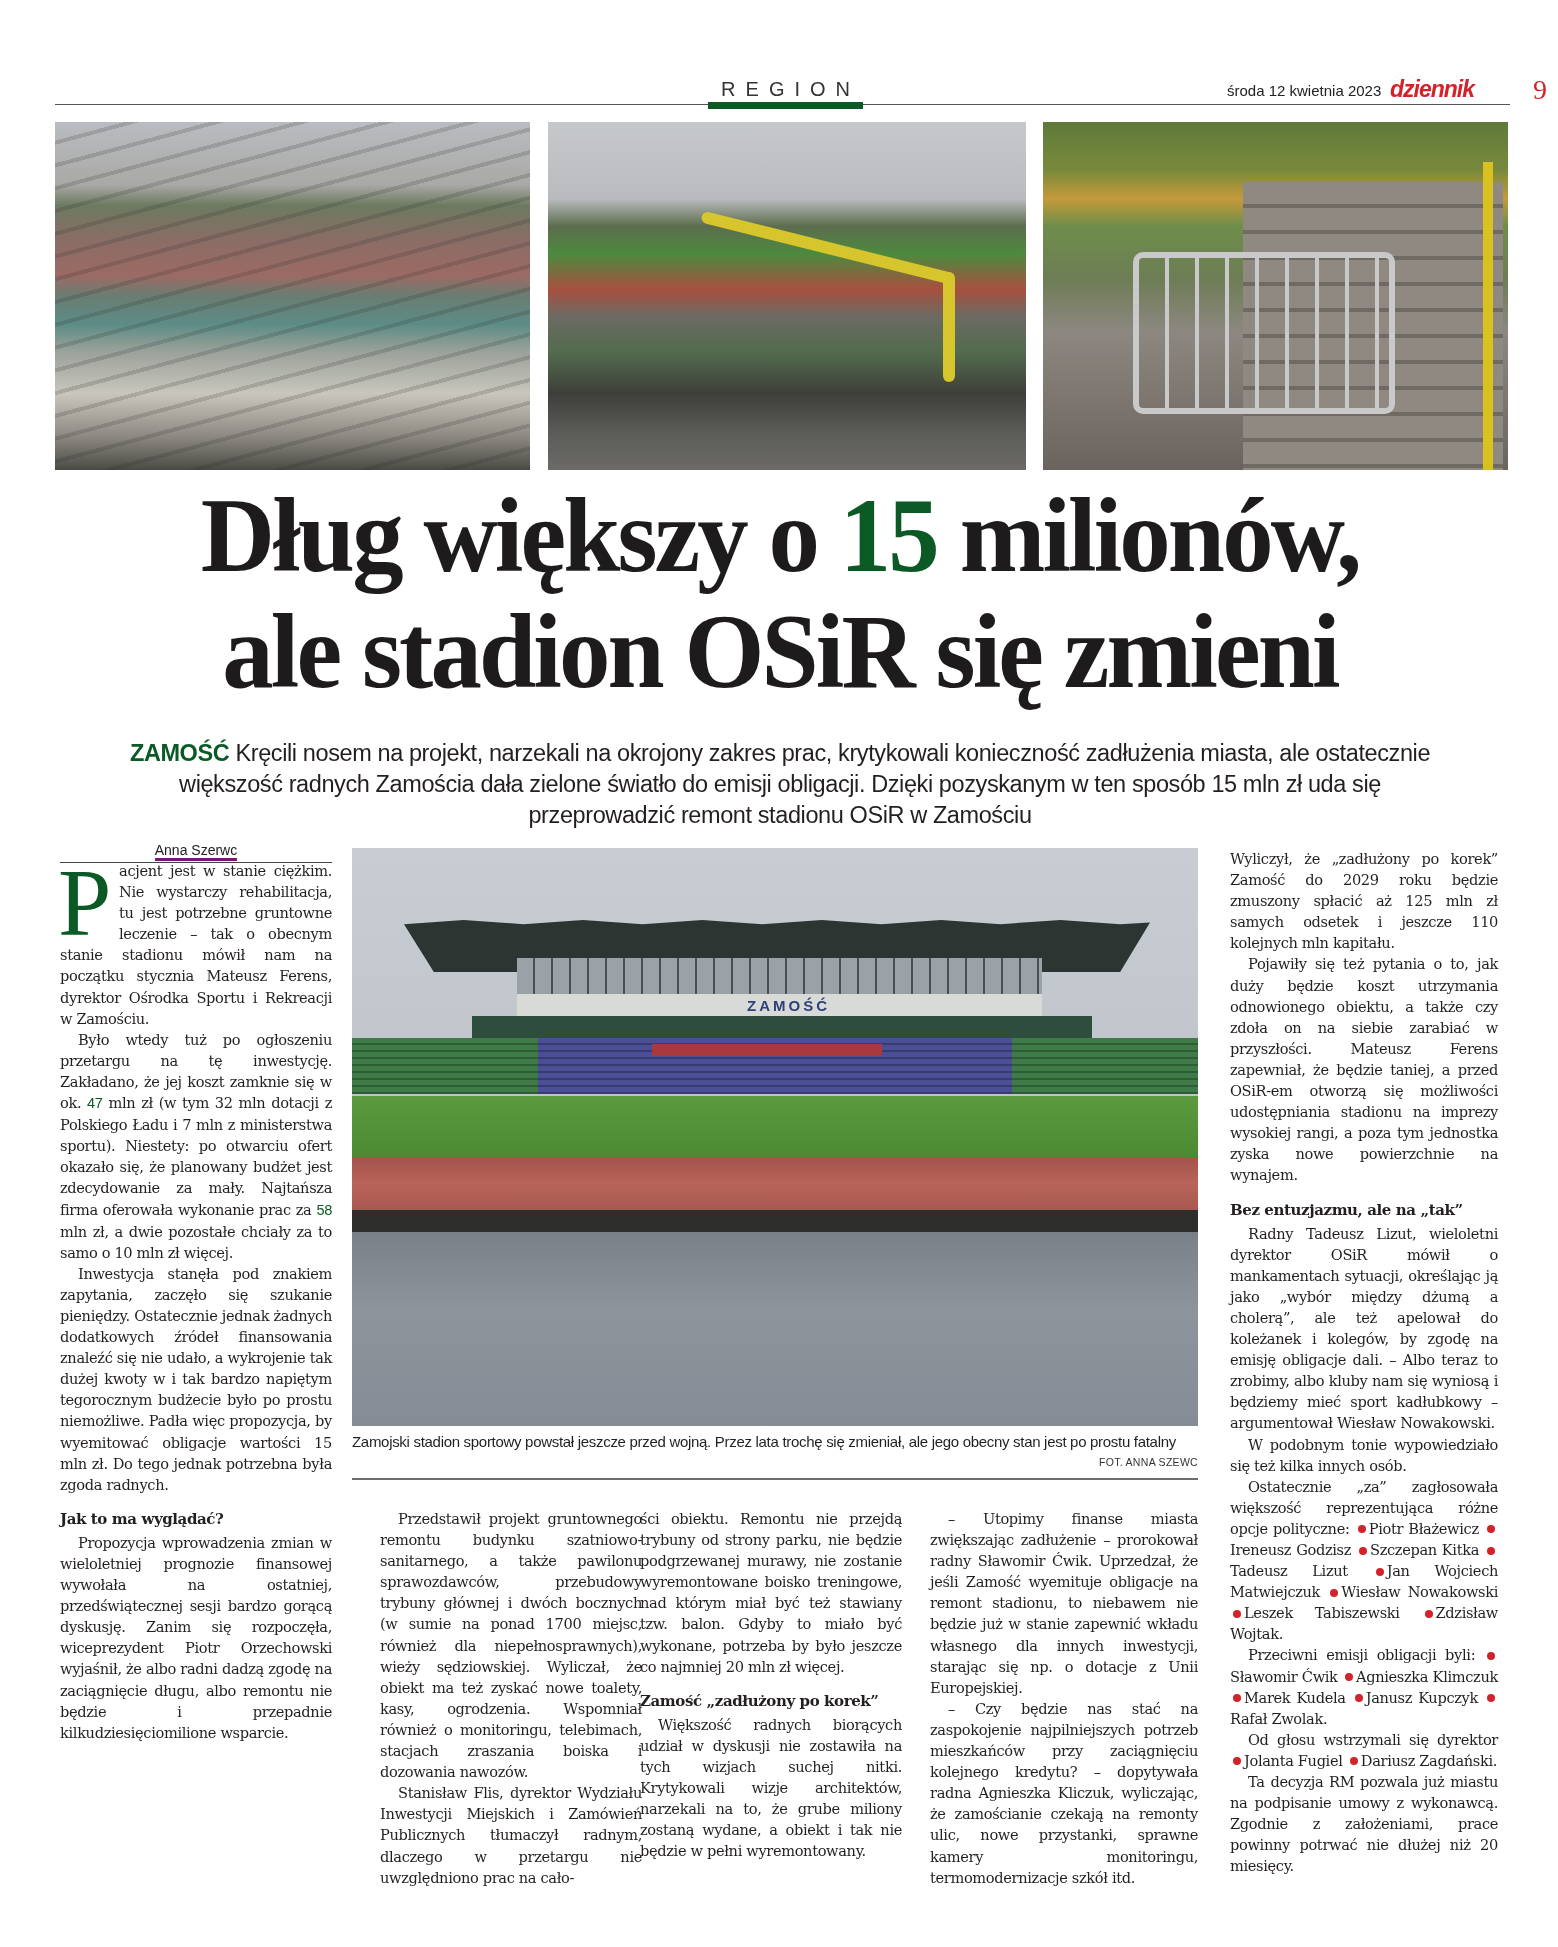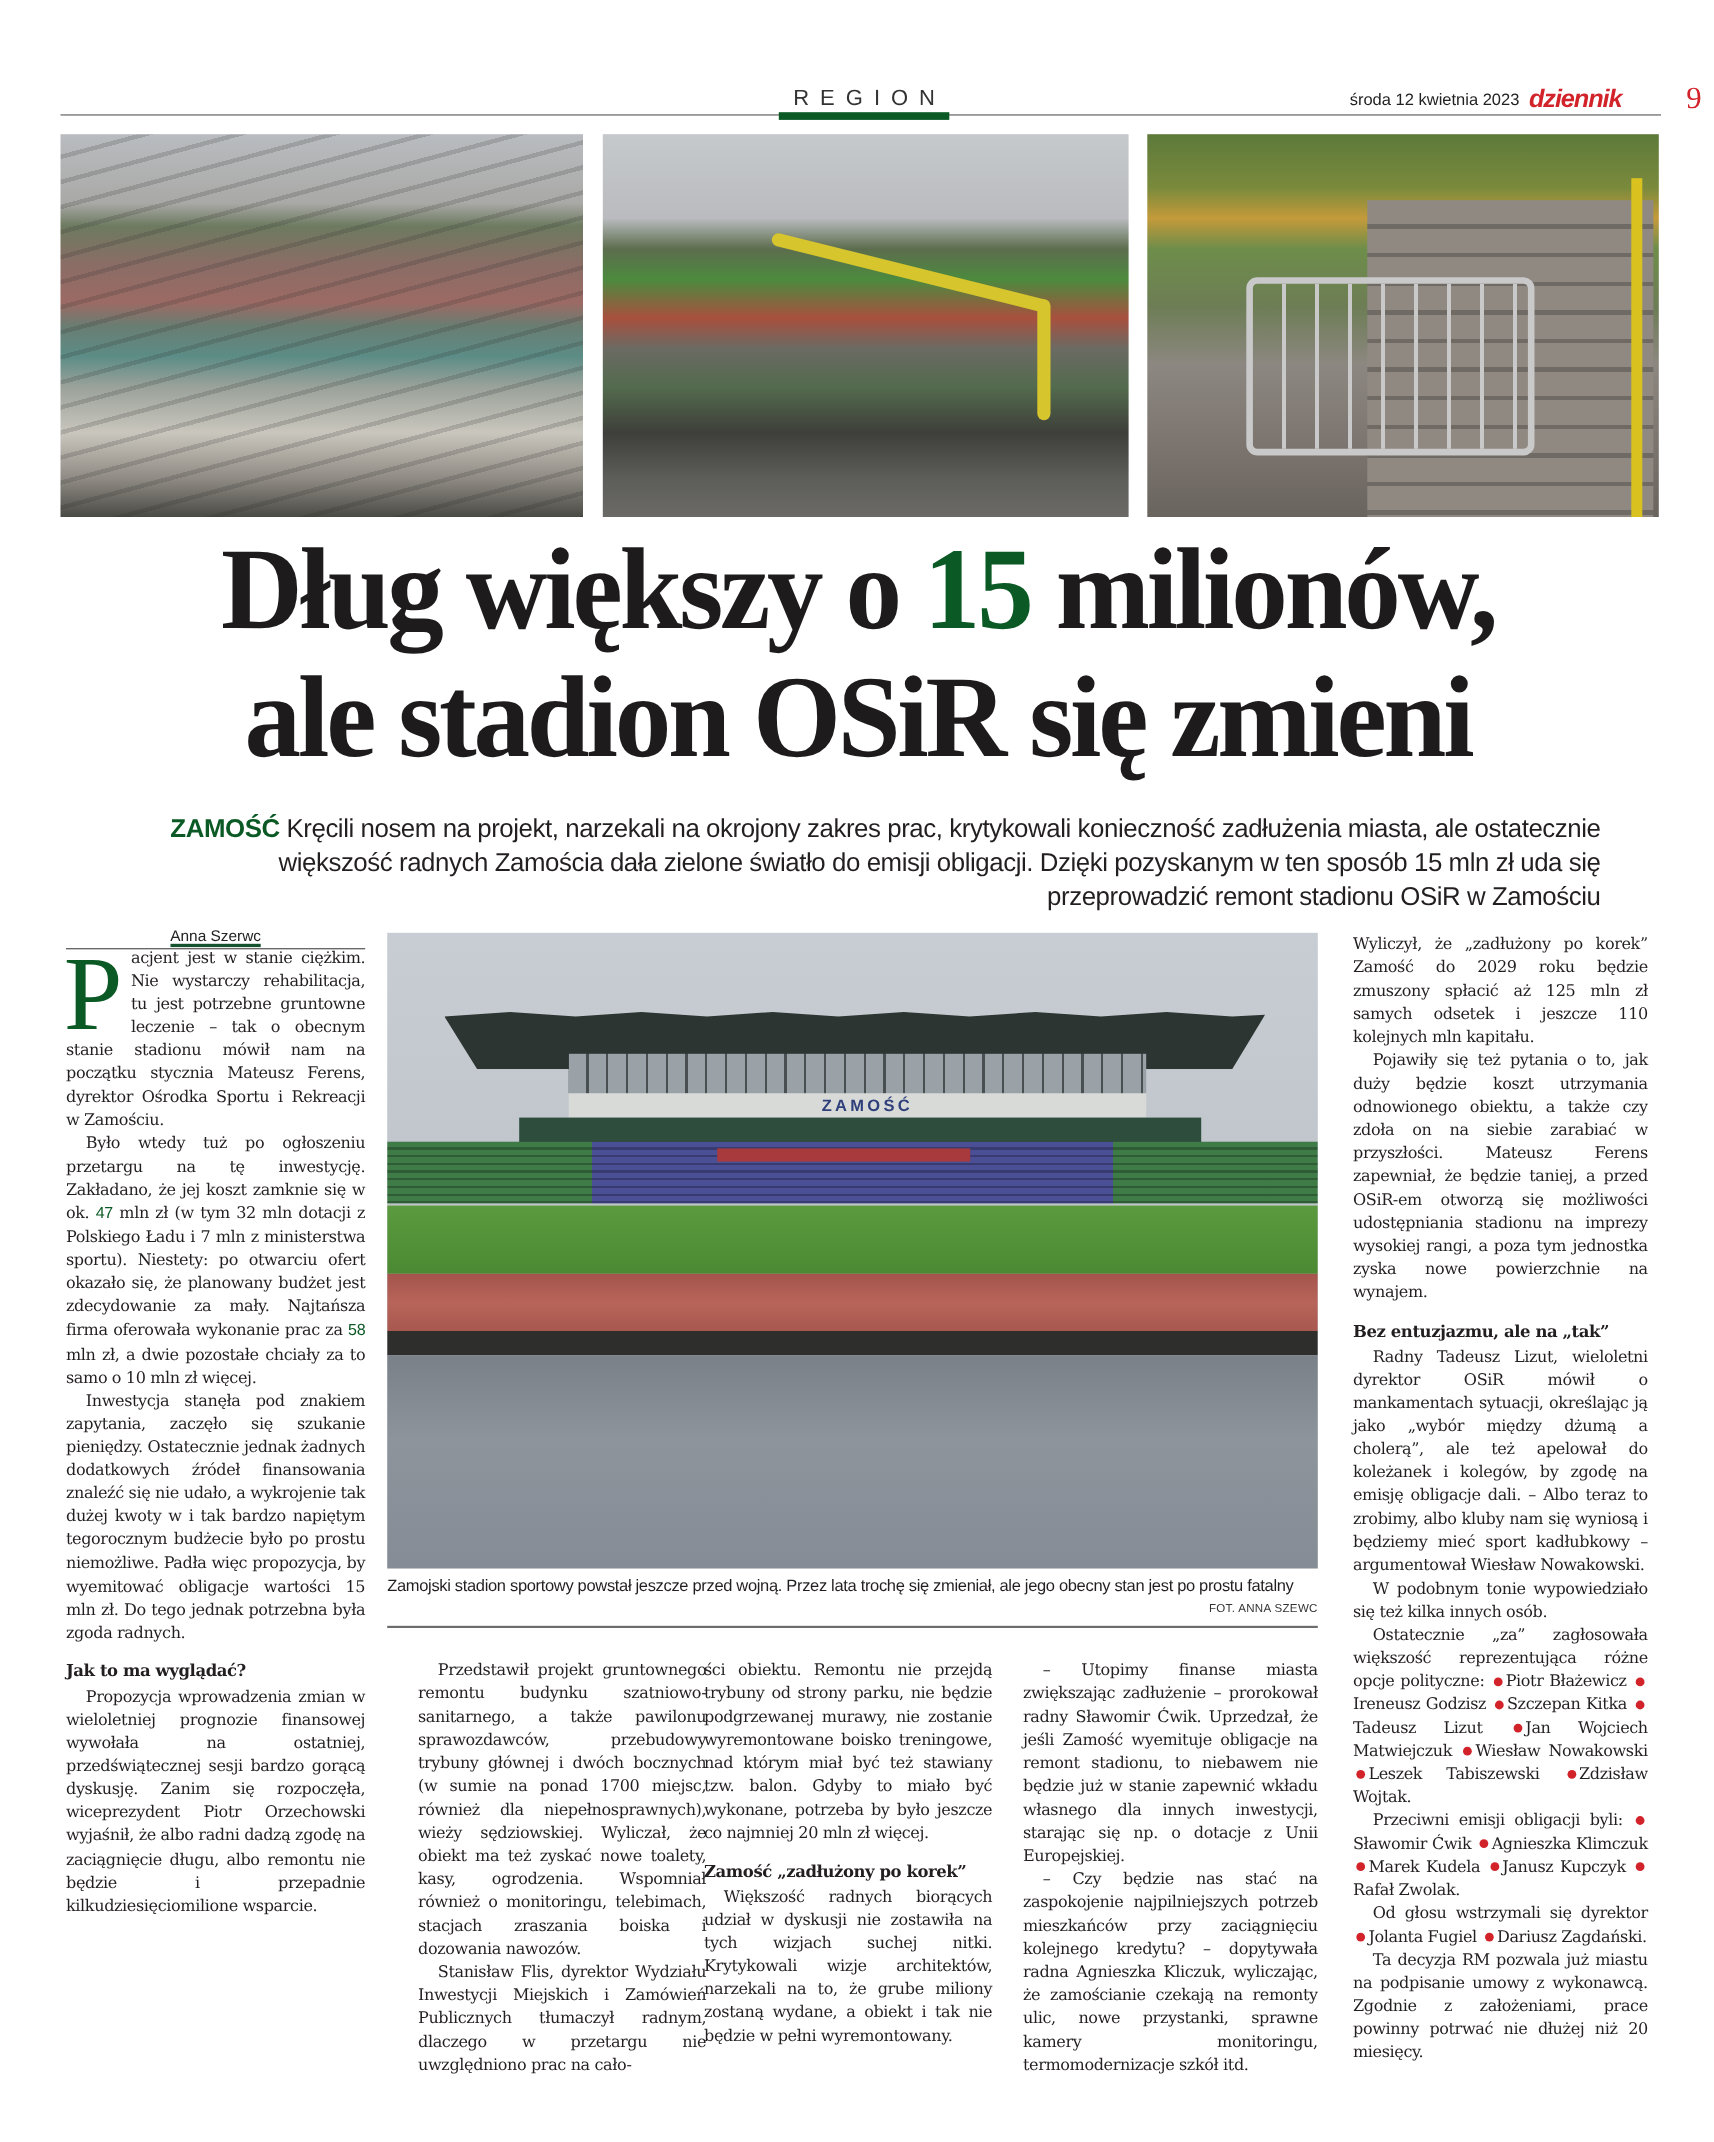--- a/index.html
+++ b/index.html
@@ -34,40 +34,40 @@
         background: repeating-linear-gradient(90deg, transparent 0 26px, #c9c9c9 26px 30px); }
   .p3 .pole { position:absolute; left:440px; top:40px; width:10px; height:308px; background:#d9c21f; }
 
   
   .headline { position: absolute; left: 60px; top: 478px; width: 1440px; text-align: center;
               font-family: "Liberation Serif", "DejaVu Serif", serif; font-weight: bold;
               font-size: 106px; line-height: 116px; letter-spacing: -3px; color: #1e1b1c; transform: scaleX(0.97); }
   .headline .accent { color: #0b5a25; }
 
   
-  .lead { position: absolute; left: 105px; top: 738px; width: 1350px; text-align: right;
+  .lead { position: absolute; left: 105px; top: 738px; width: 1350px; text-align: center;
           font-family: "Liberation Sans", "DejaVu Sans", sans-serif; font-size: 23.5px; line-height: 31px; color: #231f20; letter-spacing: -0.4px; }
   .lead .loc { color: #0b5a25; font-weight: bold; }
 
   
   .col { position: absolute; font-family: "DejaVu Serif", "Liberation Serif", serif; font-size: 14.6px; line-height: 21.1px;
          color: #231f20; text-align: justify; letter-spacing: -0.35px; }
   .col p { margin: 0; text-indent: 18px; }
   .col p.noindent { text-indent: 0; }
   .col h3 { margin: 14px 0 2px 0; font-size: 15px; font-weight: bold; letter-spacing: -0.4px; }
   .c1 { left: 60px; top: 860px; width: 272px; }
   .c2 { left: 352px; top: 1508px; width: 262px; margin-left: 28px; }
   .c3 { left: 640px; top: 1508px; width: 262px; }
   .c4 { left: 930px; top: 1508px; width: 268px; }
   .c5 { left: 1230px; top: 848px; width: 268px; }
   .num { color: #0b5a25; font-weight: normal; font-family: "Liberation Sans", sans-serif; }
   .dot { display: inline-block; width: 8px; height: 8px; border-radius: 50%; background: #d2232a; margin: 0 3px 1px 3px; vertical-align: middle; }
 
   .byline { position: absolute; left: 60px; top: 842px; width: 272px; text-align: center; font-family: "Liberation Sans", sans-serif; font-size: 14px; color: #222; }
-  .byline span { border-bottom: 3px solid #14532d; }
+  .byline span { border-bottom: 3px solid #701a75; }
   .byline-line { position: absolute; left: 60px; top: 862px; width: 272px; height: 1px; background: #444; }
   .dropcap { float: left; font-family: "Liberation Serif", serif; font-size: 96px; line-height: 78px; color: #0b5a25; margin: 4px 8px 0 -2px; }
 
   
   .mainphoto { position: absolute; left: 352px; top: 848px; width: 846px; height: 578px; overflow: hidden;
                background: linear-gradient(180deg,#c7cdd3 0%,#c0c6cc 36%,#9aa3a4 38%,#bfc4c6 40%); }
   .roof { position: absolute; left: 52px; top: 72px; width: 746px; height: 52px; background: #2d3532;
           clip-path: polygon(0 8%,8% 0,16% 8%,24% 0,32% 8%,40% 0,48% 8%,56% 0,64% 8%,72% 0,80% 8%,88% 0,96% 8%,100% 5%,96% 100%,4% 100%); }
   .glass { position: absolute; left: 165px; top: 110px; width: 525px; height: 36px;
            background: repeating-linear-gradient(90deg,#9aa2a8 0 16px,#4a5052 16px 18px); }

